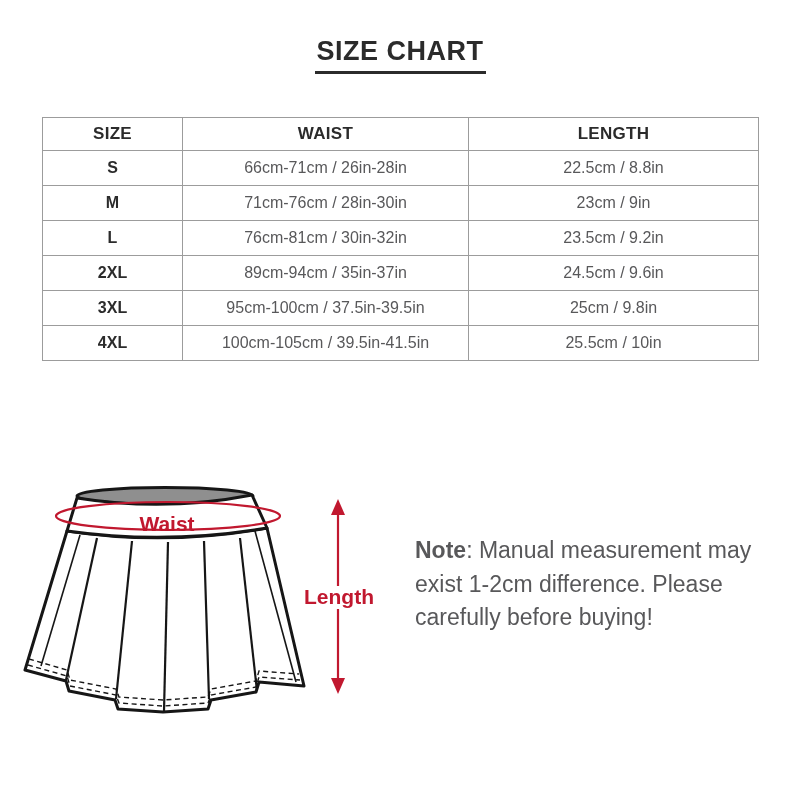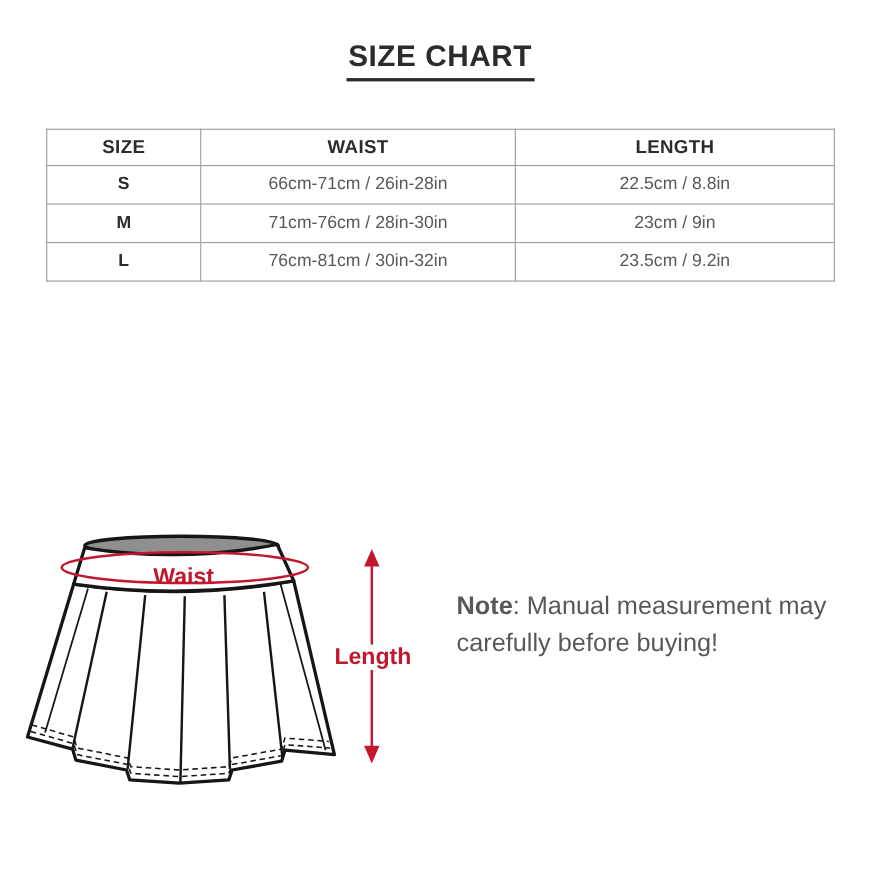--- a/index.html
+++ b/index.html
@@ -76,20 +76,35 @@
       <tr>
         <td class="size-cell">M</td>
         <td>71cm-76cm / 28in-30in</td>
         <td>23cm / 9in</td>
       </tr>
       <tr>
         <td class="size-cell">L</td>
         <td>76cm-81cm / 30in-32in</td>
         <td>23.5cm / 9.2in</td>
       </tr>
+      <tr>
+        <td class="size-cell">2XL</td>
+        <td>89cm-94cm / 35in-37in</td>
+        <td>24.5cm / 9.6in</td>
+      </tr>
+      <tr>
+        <td class="size-cell">3XL</td>
+        <td>95cm-100cm / 37.5in-39.5in</td>
+        <td>25cm / 9.8in</td>
+      </tr>
+      <tr>
+        <td class="size-cell">4XL</td>
+        <td>100cm-105cm / 39.5in-41.5in</td>
+        <td>25.5cm / 10in</td>
+      </tr>
     </tbody>
   </table>
 
   <svg class="diagram" width="392" height="320" viewBox="0 465 392 320" xmlns="http://www.w3.org/2000/svg">
 
     <path class="outline" d="M 67,531 L 25,670 L 66,681 L 69,691 L 115,700 L 118,709 L 163,712
          L 208,709 L 211,700 L 256,692 L 259,682 L 304,686 L 267,528
          Q 166,546 67,531 Z"></path>
 
     <line class="pleat-thin" x1="80" y1="535" x2="41" y2="666"></line>
@@ -112,16 +127,17 @@
 
     <line class="accent-line" x1="338" y1="514" x2="338" y2="679"></line>
     <polygon class="accent-shape" points="338,499 331,515 345,515"></polygon>
     <polygon class="accent-shape" points="338,694 331,678 345,678"></polygon>
     <rect class="label-bg" x="309" y="586" width="60" height="23"></rect>
     <text class="label-text" x="339" y="604">Length</text>
   </svg>
 
   <div class="note">
     <div class="note-line"><span class="bold">Note</span><span>: Manual measurement may</span></div>
+    <div class="note-line">exist 1-2cm difference. Please</div>
     <div class="note-line">carefully before buying!</div>
   </div>
 
 </div>
 
 </body></html>

